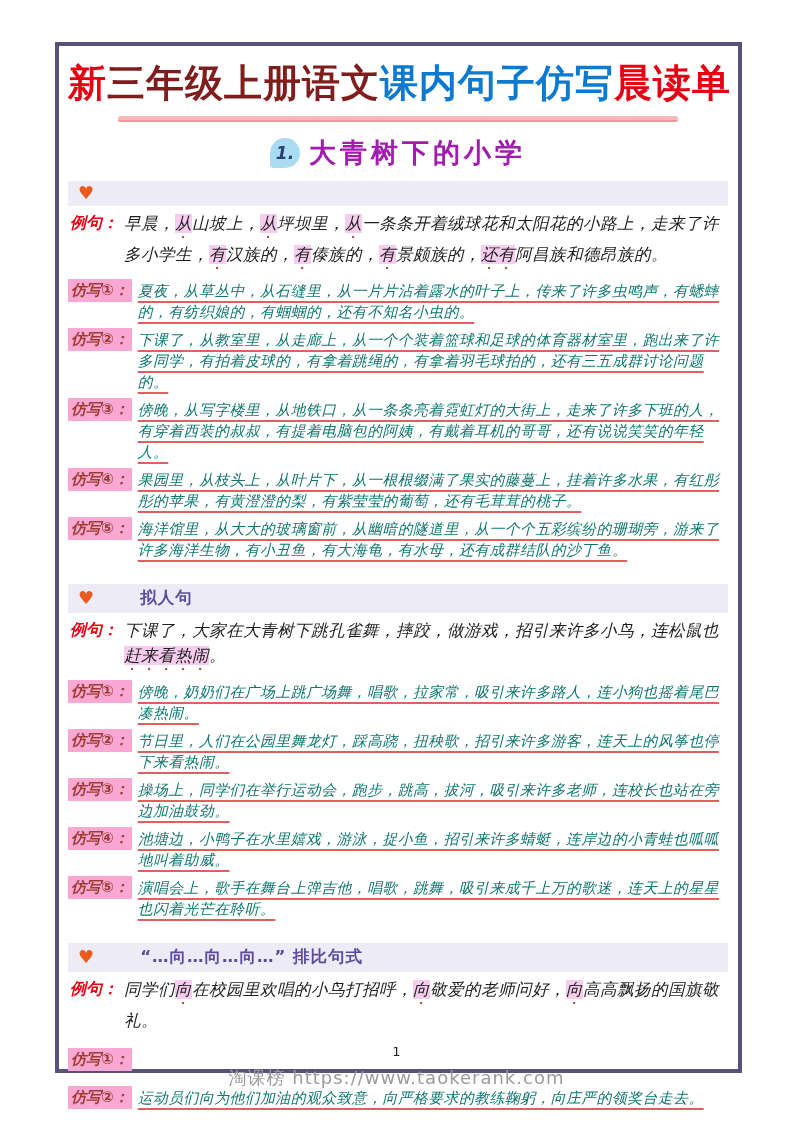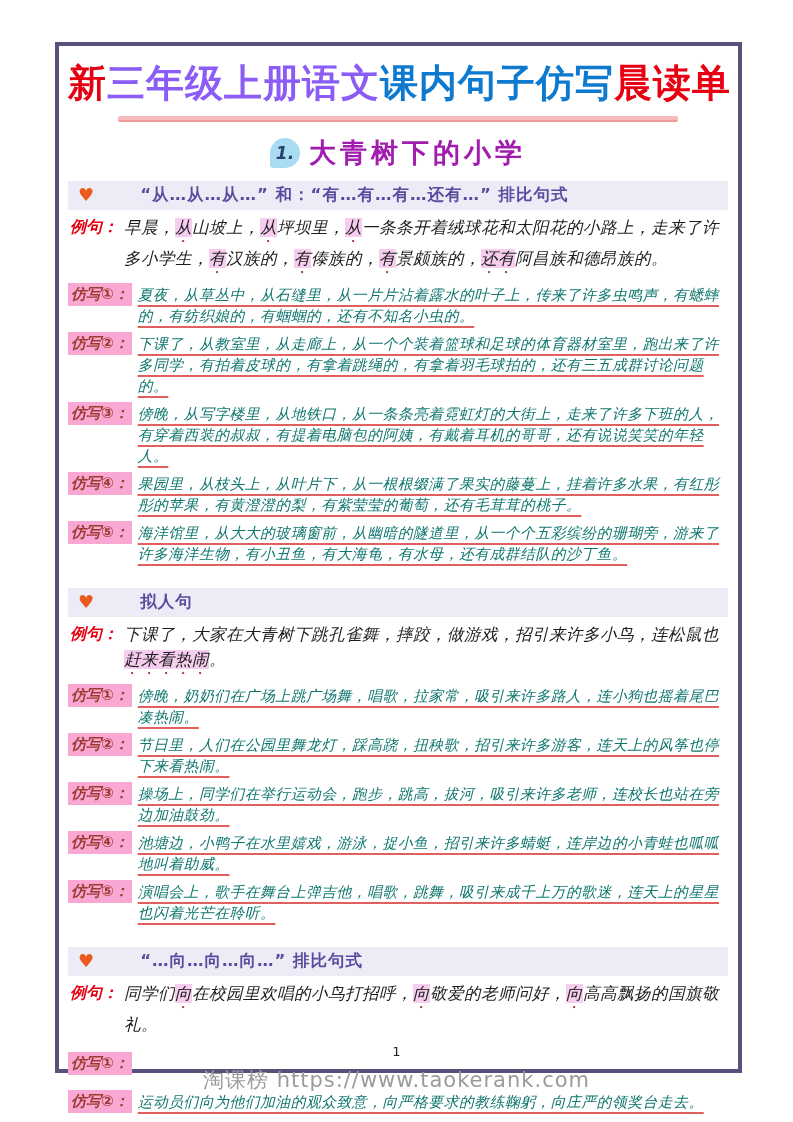--- a/index.html
+++ b/index.html
@@ -6,21 +6,21 @@
   html,body { width:793px; height:1122px; background:#fdfdfd; overflow:hidden;
     font-family:"DejaVu Sans", sans-serif; }
   .page { position:relative; width:793px; height:1122px; background:#ffffff; }
   .frame { position:absolute; left:55px; top:42px; width:687px; height:1031px;
     border:4px solid #57517c; background:#fff; }
   .content { position:absolute; left:68px; top:54px; width:660px; }
 
   
   .main-title { text-align:center; font-size:38px; font-weight:bold; letter-spacing:1px;
     margin-top:8px; line-height:1.15; white-space:nowrap; }
-  .t-red { color:#e60012; } .t-black { color:#8b5cf6; } .t-blue { color:#0d7ad0; }
+  .t-red { color:#e60012; } .t-black { color:#7f1d1d; } .t-blue { color:#0d7ad0; }
   .title-underline { width:560px; height:6px; margin:10px auto 0;
     background:#f6baba; border-bottom:2px solid #ef9a9a; border-radius:2px; }
 
   
   .lesson-header { display:flex; justify-content:center; align-items:center; margin-top:13px; gap:9px; }
   .bubble { width:30px; height:30px; background:#a9dbf2; border-radius:50% 50% 50% 12%;
     color:#27406e; font-weight:bold; font-style:italic; font-size:17px;
     display:flex; align-items:center; justify-content:center; }
   .lesson-title { color:#a21caf; font-size:27px; font-weight:bold; letter-spacing:4px; }
 
@@ -45,21 +45,21 @@
   .imit-text { font-size:14.8px; line-height:21px; color:#0f766e; letter-spacing:0.5px;
     padding-left:6px; padding-top:1px;
     text-decoration:underline; text-decoration-color:#e06060;
     text-decoration-thickness:1.5px; text-underline-offset:5px; }
   .section:nth-child(3) .imit { margin-top:15px; }
 
   
   .page-num { position:absolute; left:0; top:1044px; width:100%; text-align:center;
     font-size:13px; color:#222; }
   .watermark { position:absolute; left:0; top:1066px; width:100%; text-align:center;
-    font-size:21px; color:#9b9b9b; letter-spacing:1px; }
+    font-size:18px; color:#9b9b9b; letter-spacing:1px; }
 </style>
 </head>
 <body>
 
 <div class="page">
   <div class="frame"></div>
   <div class="content">
 
     <div class="main-title">
       <span class="t-red">新</span><span class="t-black">三年级上册语文</span><span class="t-blue">课内句子仿写</span><span class="t-red">晨读单</span>
@@ -68,21 +68,20 @@
 
     <div class="lesson-header">
       <div class="bubble">1.</div>
       <div class="lesson-title">大青树下的小学</div>
     </div>
 
     <div id="sections-root">
         <div class="section">
           <div class="heading-bar">
             <span class="heart">♥</span>
-            <span class="heading-text">“从…从…从…” 和：“有…有…有…还有…” 排比句式</span>
           </div>
           <div class="row example">
             <span class="row-label">例句：</span>
             <div class="ex-text"><span>早晨，</span><span class="hl">从</span><span>山坡上，</span><span class="hl">从</span><span>坪坝里，</span><span class="hl">从</span><span>一条条开着绒球花和太阳花的小路上，走来了许多小学生，</span><span class="hl">有</span><span>汉族的，</span><span class="hl">有</span><span>傣族的，</span><span class="hl">有</span><span>景颇族的，</span><span class="hl">还有</span><span>阿昌族和德昂族的。</span></div>
           </div>
           <div class="row imit">
             <span class="row-label imit-label">仿写①：</span>
             <div class="imit-text">夏夜，从草丛中，从石缝里，从一片片沾着露水的叶子上，传来了许多虫鸣声，有蟋蟀的，有纺织娘的，有蝈蝈的，还有不知名小虫的。</div>
           </div>
           <div class="row imit">

